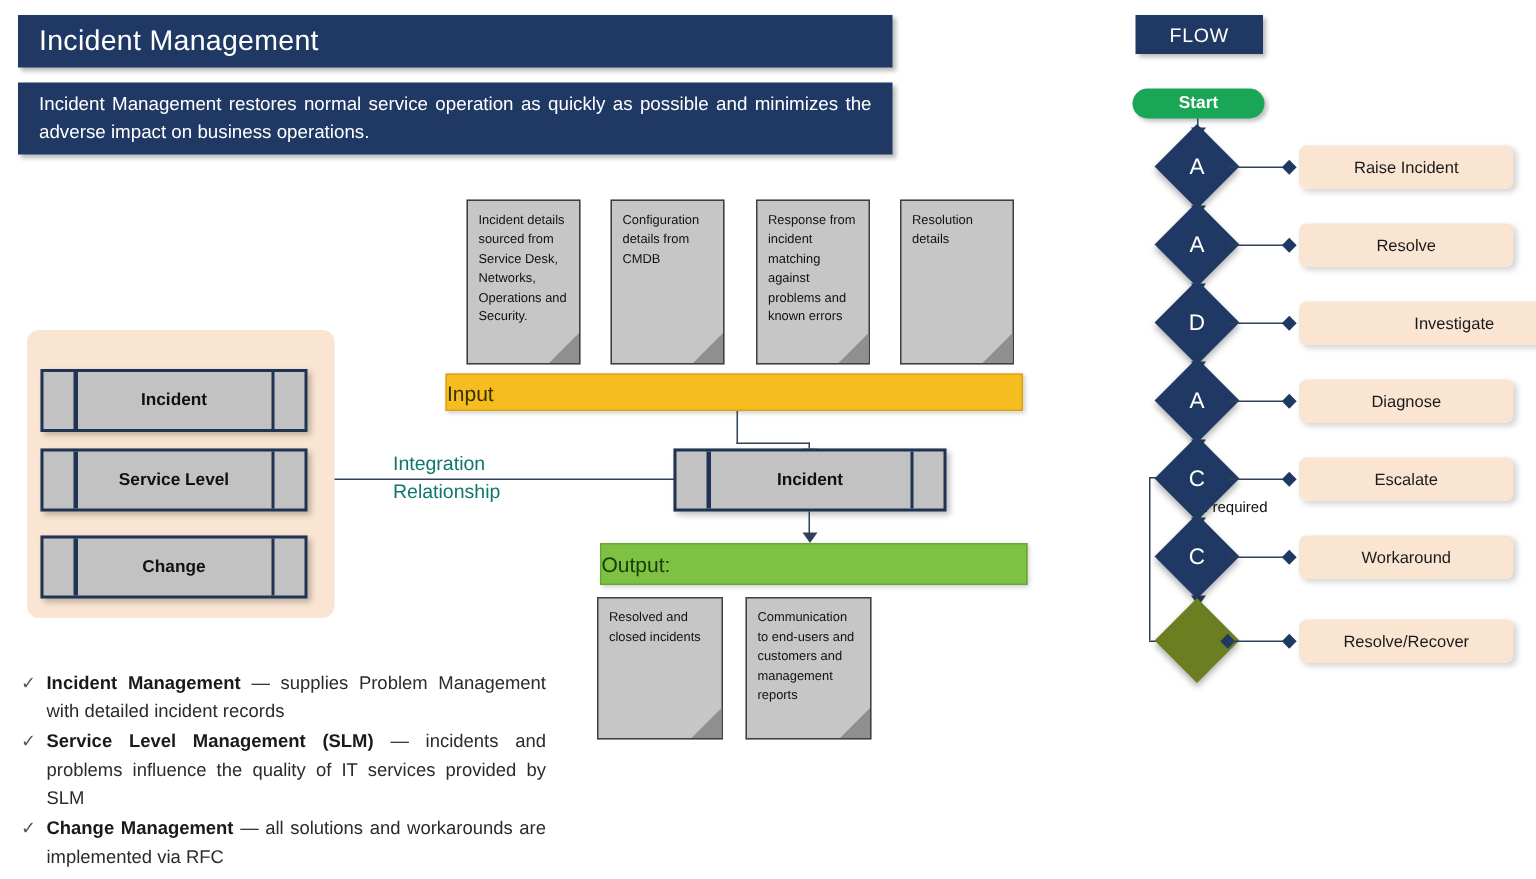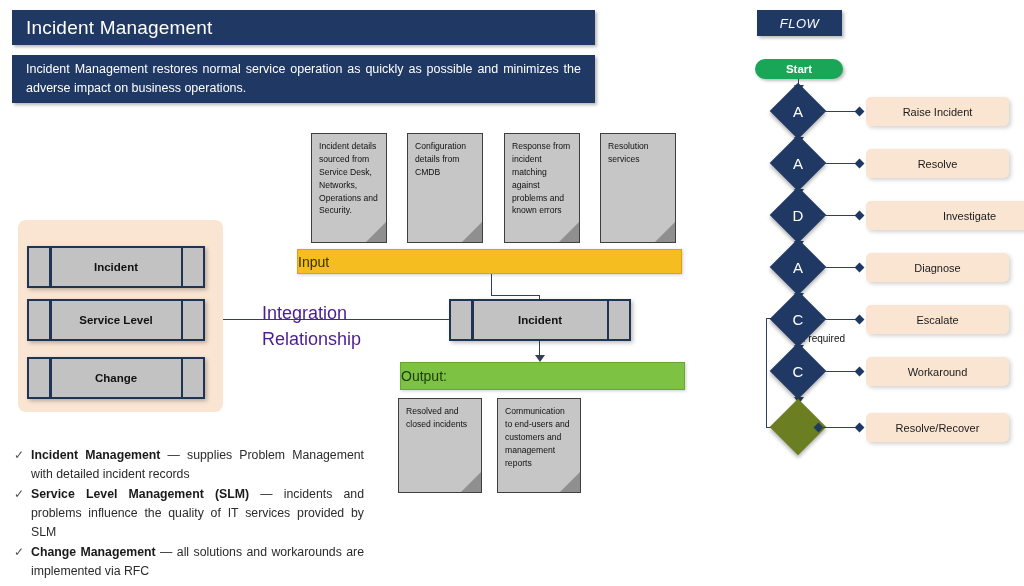--- a/index.html
+++ b/index.html
@@ -91,41 +91,41 @@
     border-top:7px solid #31405a;}
   .arrow-l{position:absolute;width:0;height:0;
     border-top:5px solid transparent;border-bottom:5px solid transparent;
     border-right:7px solid #31405a;}
   .arrow-r{position:absolute;width:0;height:0;
     border-top:5px solid transparent;border-bottom:5px solid transparent;
     border-left:7px solid #31405a;}
 
   .rel-label{
     position:absolute;left:262px;top:300px;width:110px;
-    font-size:18px;line-height:1.45;color:#4c1d95;
+    font-size:13px;line-height:1.45;color:#0f766e;
   }
 
   
   .bullets{position:absolute;left:14px;top:446px;width:350px;}
   .bullet{display:flex;margin-bottom:2px;}
   .bullet .chk{
     width:17px;flex:0 0 17px;font-size:12px;color:#555;line-height:1.5;
   }
   .bullet .txt{
     font-size:12.3px;line-height:1.52;color:#2b2b2b;text-align:justify;
   }
   .bullet .txt b{color:#1a1a1a;}
 
   
   .flow-title{
     position:absolute;left:757px;top:10px;width:85px;height:26px;
     background:#1f3864;box-shadow:2px 2px 3px rgba(0,0,0,.28);
     display:flex;align-items:center;justify-content:center;
   }
-  .flow-title span{color:#fff;font-size:13px;letter-spacing:.5px;font-style:italic;}
+  .flow-title span{color:#fff;font-size:13px;letter-spacing:.5px;}
 
   .start-oval{
     position:absolute;left:755px;top:59px;width:88px;height:20px;
     background:#1aa657;border-radius:11px;
     box-shadow:2px 2px 3px rgba(0,0,0,.25);
     display:flex;align-items:center;justify-content:center;
   }
   .start-oval span{color:#ffffff;font-size:11.5px;font-weight:bold;}
 
   .diamond{
@@ -173,21 +173,21 @@
     <div>Configuration details from CMDB</div>
     <div class="fold"></div>
     <div class="fold-edge"></div>
   </div>
   <div class="doc" style="left:504px;top:133px;width:76px;height:110px;">
     <div>Response from incident matching against problems and known errors</div>
     <div class="fold"></div>
     <div class="fold-edge"></div>
   </div>
   <div class="doc" style="left:600px;top:133px;width:76px;height:110px;">
-    <div>Resolution services</div>
+    <div>Resolution details</div>
     <div class="fold"></div>
     <div class="fold-edge"></div>
   </div>
 
   <div class="bar input" style="left:297px;top:249px;width:385px;height:25px;">
     <span>Input</span>
   </div>
 
   <div class="ln-v" style="left:491px;top:274px;height:22px;"></div>
   <div class="ln-h" style="left:491px;top:295px;width:49px;"></div>

